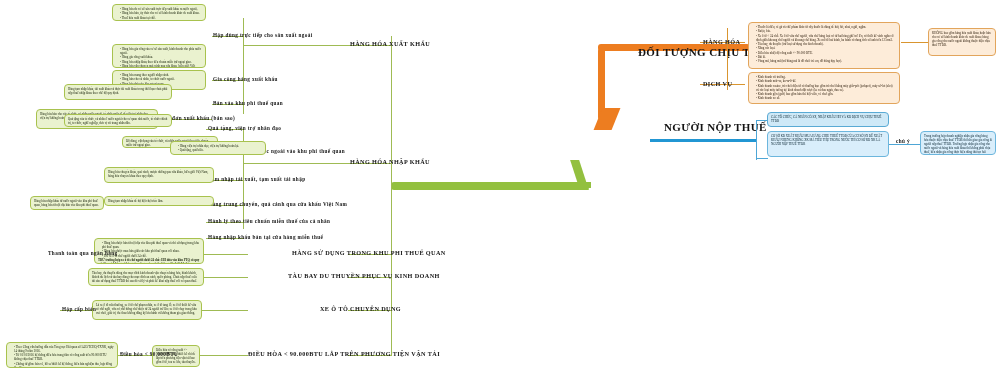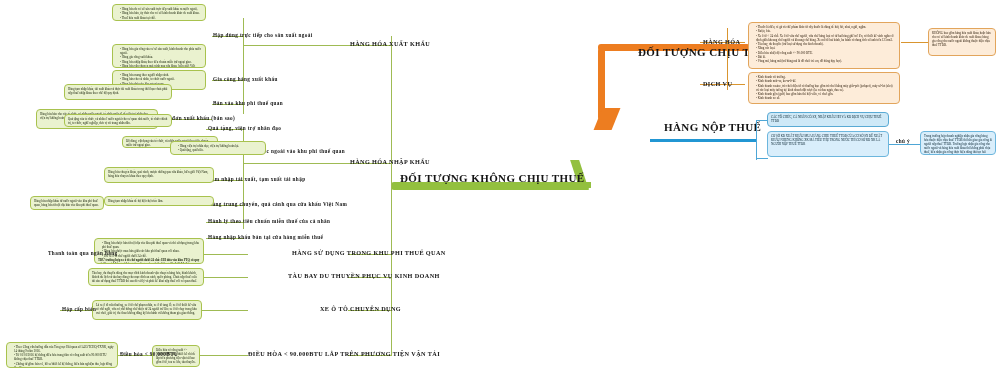--- a/index.html
+++ b/index.html
@@ -82,42 +82,41 @@
       <li>Kinh doanh xổ số.</li>
     </ul>
   </div>
 
   <div class="seg ok" style="left:901px;top:42px;width:28px;height:1px;background:#d9952f;"></div>
   <div class="note or" style="left:928px;top:28px;width:68px;height:28px;">
     <p>KHÔNG bao gồm hàng hóa xuất khẩu hoặc bán cho cơ sở kinh doanh khác để xuất khẩu; hàng gia công cho nước ngoài không thuộc diện chịu thuế TTĐB.</p>
   </div>
 
   <div class="seg" style="left:650px;top:139px;width:107px;height:3px;background:#2196D3;"></div>
-  <div class="blabel main" style="left:664px;top:121px;">HÀNG NỘP THUẾ</div>
+  <div class="blabel main" style="left:664px;top:121px;">NGƯỜI NỘP THUẾ</div>
 
   <div class="seg" style="left:756px;top:120px;width:1px;height:40px;background:#4ea6d6;"></div>
   <div class="seg" style="left:756px;top:120px;width:12px;height:1px;background:#4ea6d6;"></div>
   <div class="seg" style="left:756px;top:158px;width:12px;height:1px;background:#4ea6d6;"></div>
 
   <div class="note bl" style="left:767px;top:112px;width:122px;height:15px;">
     <p>CÁC TỔ CHỨC, CÁ NHÂN CÓ SX, NHẬP KHẨU HH VÀ KD DỊCH VỤ CHỊU THUẾ TTĐB</p>
   </div>
   <div class="note bl2" style="left:767px;top:131px;width:122px;height:26px;">
     <p>CƠ SỞ KD XUẤT KHẨU MUA HÀNG CHỊU THUẾ TTĐB CỦA CƠ SỞ SX ĐỂ XUẤT KHẨU NHƯNG KHÔNG XK MÀ TIÊU THỤ TRONG NƯỚC THÌ CƠ SỞ KD XK LÀ NGƯỜI NỘP THUẾ TTĐB</p>
   </div>
   <div class="seg" style="left:889px;top:144px;width:32px;height:1px;background:#4ea6d6;"></div>
   <div class="blabel sub2" style="left:896px;top:138px;">chú ý</div>
   <div class="note bl2" style="left:920px;top:131px;width:76px;height:24px;">
     <p>Trong trường hợp doanh nghiệp nhận gia công hàng hóa thuộc diện chịu thuế TTĐB thì bên giao gia công là người nộp thuế TTĐB. Trường hợp nhận gia công cho nước ngoài và hàng hóa xuất khẩu thì không phải chịu thuế, bên nhận gia công thực hiện đúng thủ tục hải quan.</p>
   </div>
 
   <div class="seg" style="left:575px;top:160px;width:9px;height:30px;background:#93C03F;transform:skewX(18deg);"></div>
   <div class="seg" style="left:583px;top:182px;width:8px;height:6px;background:#93C03F;"></div>
   <div class="seg" style="left:391px;top:182px;width:198px;height:8px;background:#93C03F;border-radius:3px;"></div>
-  <div class="blabel main" style="left:400px;top:172px;">ĐỐI TƯỢNG KHÔNG CHỊU THUẾ</div>
 
   <div class="seg" style="left:391px;top:36px;width:1px;height:320px;background:#9fbb53;"></div>
 
   <div class="seg" style="left:348px;top:45px;width:44px;height:1px;background:#9fbb53;"></div>
   <div class="blabel sub" style="left:350px;top:40px;">HÀNG HÓA XUẤT KHẨU</div>
 
   <div class="seg" style="left:348px;top:163px;width:44px;height:1px;background:#9fbb53;"></div>
   <div class="blabel sub" style="left:350px;top:158px;">HÀNG HÓA NHẬP KHẨU</div>
 
   <div class="seg" style="left:348px;top:254px;width:44px;height:1px;background:#9fbb53;"></div>

